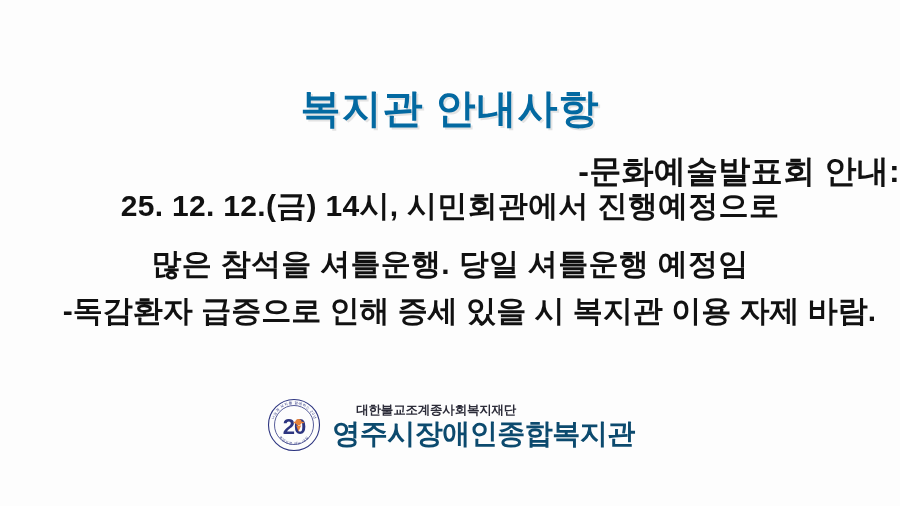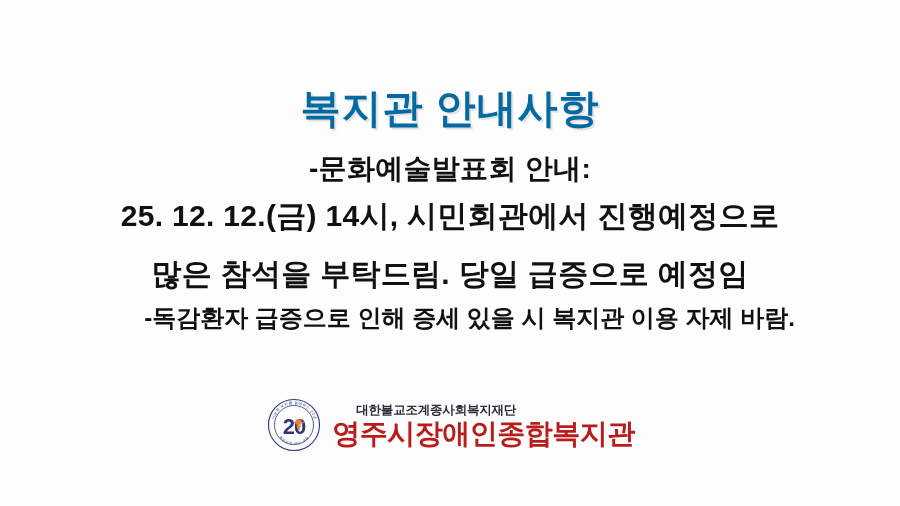--- a/index.html
+++ b/index.html
@@ -47,33 +47,34 @@
     text-align: center;
   }
   .body-line {
     color: #111111;
     font-weight: 700;
     white-space: nowrap;
     line-height: 1.0;
     letter-spacing: 0.3px;
   }
   .line-1 {
-    font-size: 28px;
-    margin-bottom: 18px;
+    font-size: 32px;
+    margin-bottom: 4px;
+    text-align: right;
   }
   .line-2 {
     font-size: 30px;
     margin-bottom: 28px;
   }
   .line-3 {
     font-size: 30px;
     margin-bottom: 17px;
   }
   .line-4 {
-    font-size: 24px;
+    font-size: 30px;
     letter-spacing: 0px;
     margin-left: 39px;
   }
 
   
   .logo-wrap {
     position: absolute;
     top: 396px;
     left: 0;
     width: 900px;
@@ -102,36 +103,36 @@
     font-weight: 700;
     color: #2b2b38;
     letter-spacing: -0.2px;
     margin-bottom: 4px;
     white-space: nowrap;
     padding-left: 24px;
   }
   .logo-center {
     font-size: 28px;
     font-weight: 700;
-    color: #b91c1c;
+    color: #0c4a6e;
     letter-spacing: -0.5px;
     white-space: nowrap;
   }
 </style>
 </head>
 <body>
 
 <div class="poster">
 
   <div class="notice-title">복지관 안내사항</div>
 
   <div class="body-block">
     <div class="body-line line-1">-문화예술발표회 안내:</div>
     <div class="body-line line-2">25. 12. 12.(금) 14시, 시민회관에서 진행예정으로</div>
-    <div class="body-line line-3">많은 참석을 부탁드림. 당일 급증으로 예정임</div>
+    <div class="body-line line-3">많은 참석을 셔틀운행. 당일 셔틀운행 예정임</div>
     <div class="body-line line-4">-독감환자 급증으로 인해 증세 있을 시 복지관 이용 자제 바람.</div>
   </div>
 
   <div class="logo-wrap">
 
     <div class="emblem">
       <svg width="58" height="58" viewBox="0 0 58 58" xmlns="http://www.w3.org/2000/svg">
         <defs>
           <path id="arcTop" d="M 8,29 A 21,21 0 0 1 50,29" fill="none"></path>
           <path id="arcBot" d="M 9.5,29 A 19.5,19.5 0 0 0 48.5,29" fill="none"></path>

